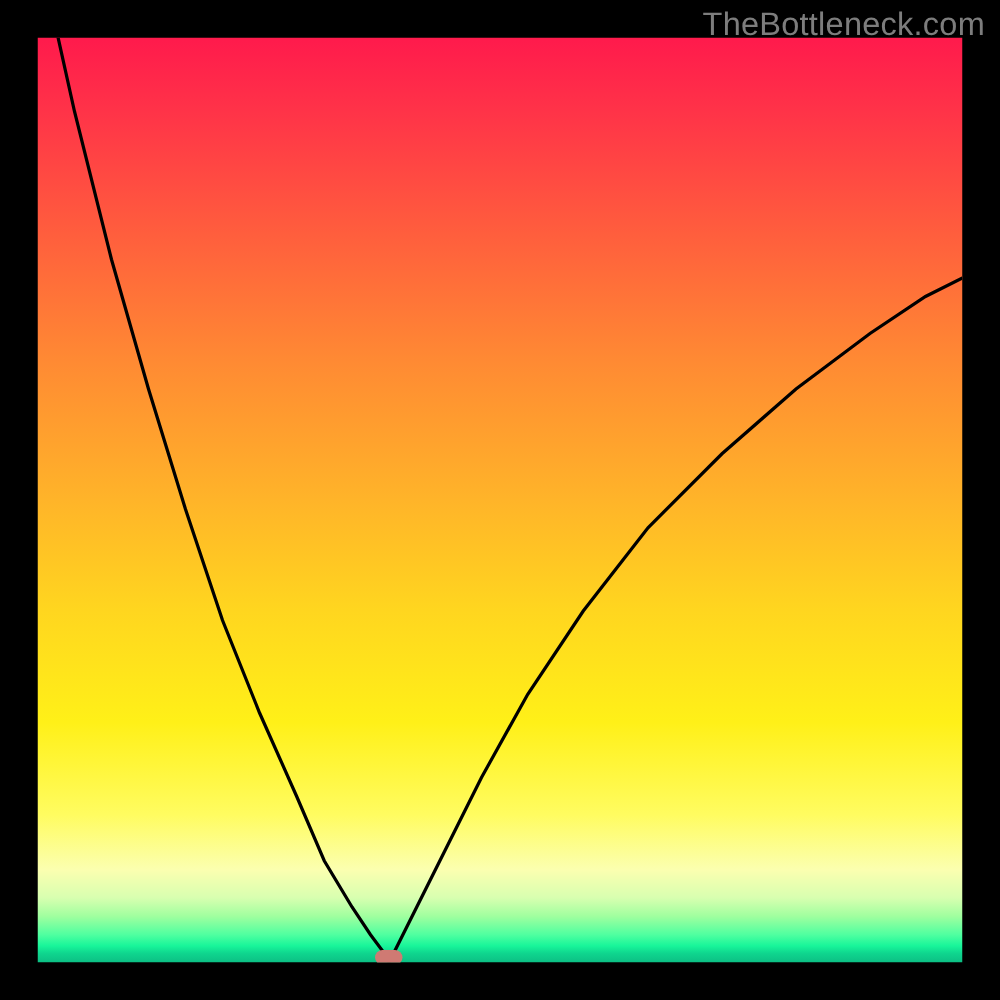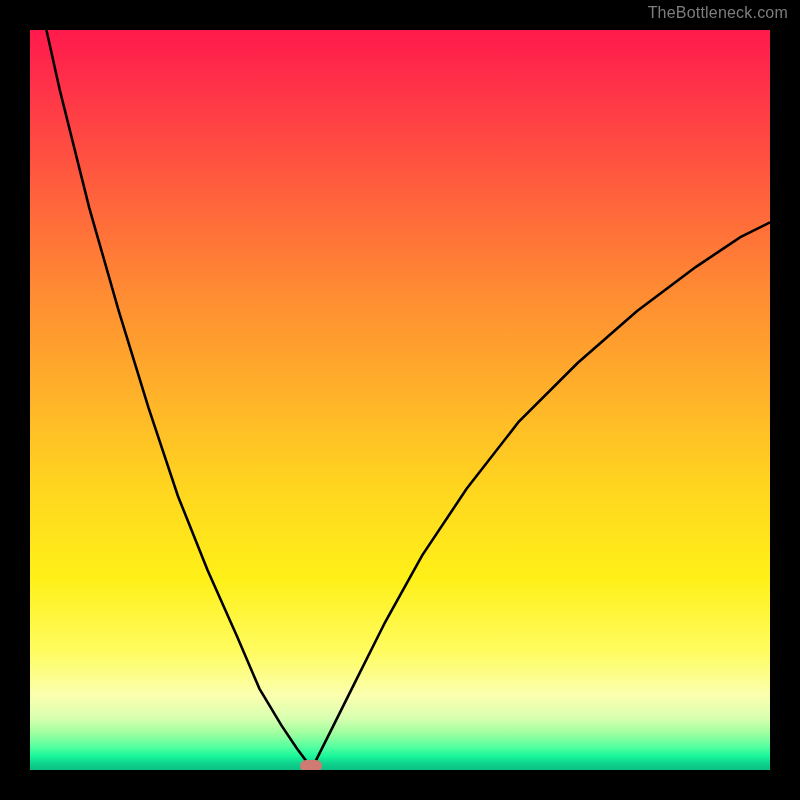--- a/index.html
+++ b/index.html
@@ -58,21 +58,21 @@
     height: 12px;
     background: #cf7a73;
     border-radius: 6px;
     transform: translate(-50%, -50%);
   }
   .watermark {
     position: absolute;
     top: 4px;
     right: 12px;
     color: #7d7d7d;
-    font-size: 16px;
+    font-size: 26px;
     font-weight: 500;
     letter-spacing: 0.2px;
   }
 </style>
 </head>
 <body>
 
 <div class="frame">
 
   <div class="plot-area">

